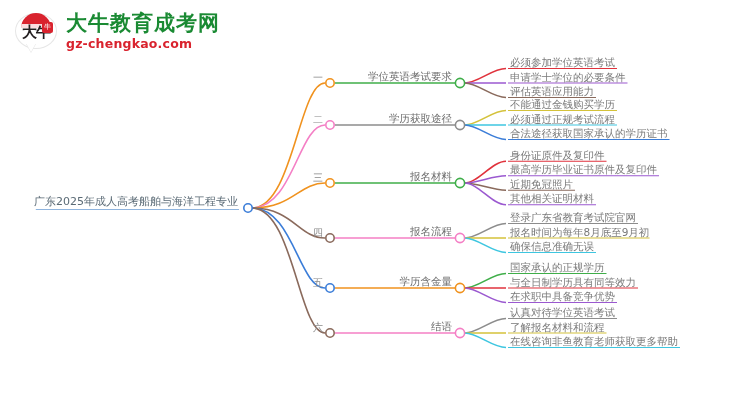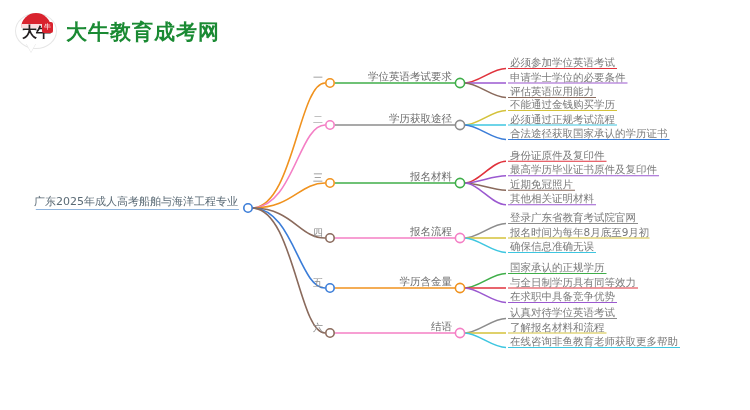--- a/index.html
+++ b/index.html
@@ -139,20 +139,21 @@
     <div class="bubble"></div>
     <div class="bubble-tail"></div>
     <div class="cap">
       <div class="cap-band"></div>
     </div>
     <div class="mark-text">大牛</div>
     <div class="seal">牛</div>
   </div>
   <div id="logo-words">
     <div id="logo-title">大牛教育成考网</div>
+    <div id="logo-sub">gz-chengkao.com</div>
   </div>
 </div>
 
 <svg id="mindmap" viewBox="0 0 750 410">
   <g id="mm-edges">
       <line x1="35.80000000000001" y1="209.5" x2="239" y2="209.5" stroke="#8fb4de" class="mm-underline"></line>
       <path d="M 252 208 C 293.1 208 298.84 83 325 83" stroke="#f0921e" class="mm-edge"></path>
       <line x1="335" y1="83" x2="455" y2="83" stroke="#3fae49" class="mm-edge"></line>
       <path d="M 464.6 83 C 478 83 492 68.5 506 68.5" stroke="#e0323c" class="mm-edge"></path>
       <line x1="508" y1="68.5" x2="617" y2="68.5" stroke="#e0323c" class="mm-underline"></line>

